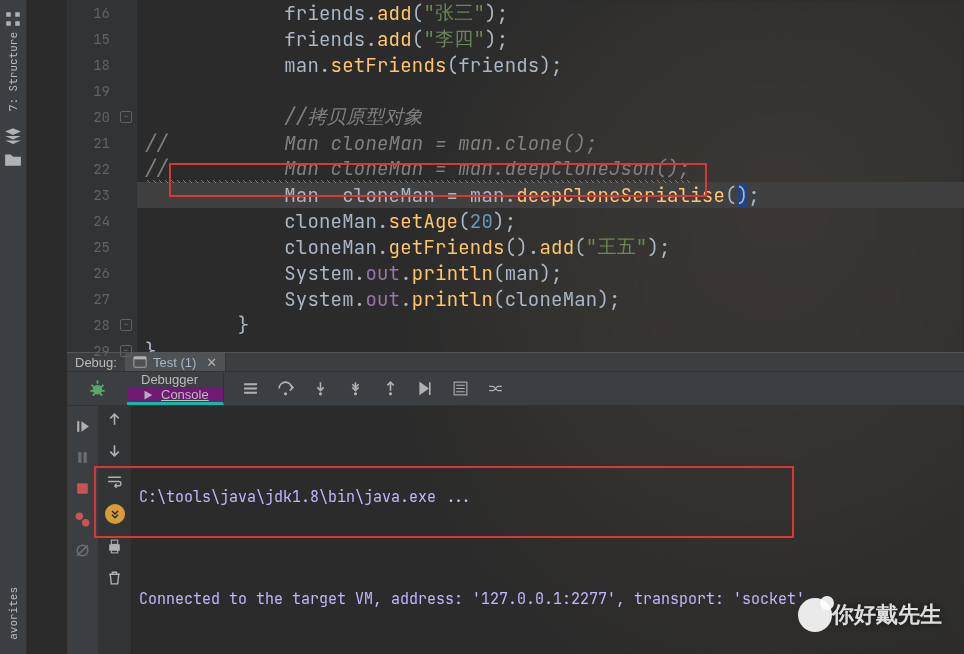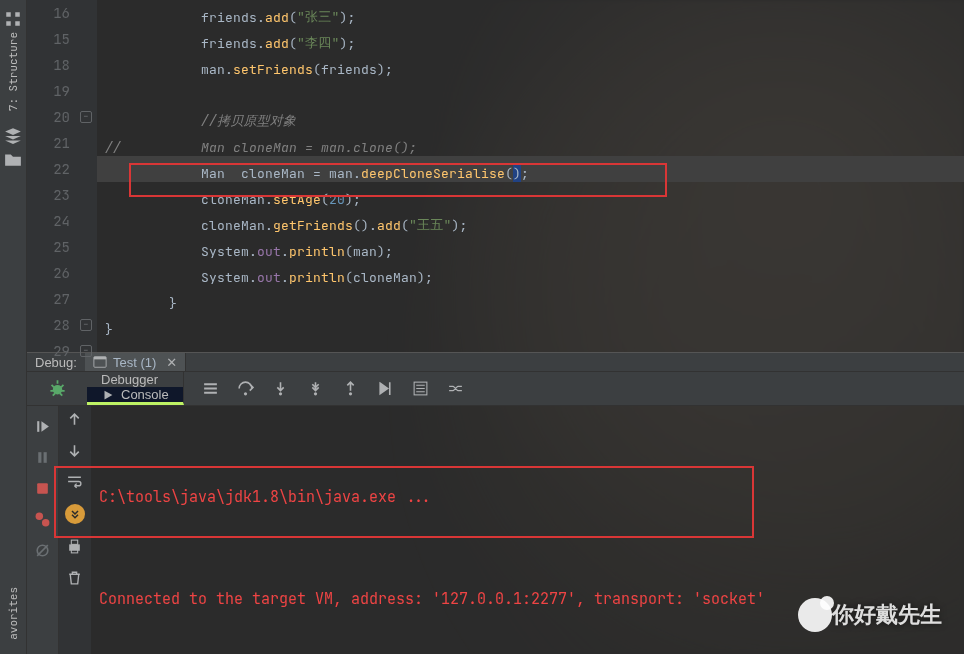--- a/index.html
+++ b/index.html
@@ -15,21 +15,21 @@
   .bg-lion {
     position:absolute; top:0; right:0; width:600px; height:654px;
     pointer-events:none; opacity:0.3;
     background:
       radial-gradient(circle at 70% 30%, #5a5248 5%, transparent 60%),
       radial-gradient(circle at 60% 50%, #4a433a 10%, transparent 70%),
       radial-gradient(circle at 80% 60%, #3b362f 15%, transparent 75%);
     filter:blur(2px);
   }
 
-  .root { display:flex; width:100%; height:100%; position:relative; z-index:1; }
+  .root { display:flex; width:100%; height:100%; position:relative; z-index:1;gap:40px; }
 
   
   .left-strip { width:27px; background:#3c3f41; border-right:1px solid #323232;
     display:flex; flex-direction:column; justify-content:space-between; }
   .left-strip .top, .left-strip .bottom { display:flex; flex-direction:column; align-items:center; gap:6px; padding:4px 0; }
   .left-strip .label {
     writing-mode:vertical-rl; transform:rotate(180deg);
     font-size:11px; color:#bbbbbb; padding:4px 0;
   }
   .left-strip .ico { width:18px; height:18px; fill:#afb1b3; display:block; }
@@ -39,22 +39,22 @@
   
   .editor-row { display:flex; height:352px; position:relative; }
   .gutter { width:70px; background:#313335; border-right:1px solid #313335;
     font-size:14px; color:#606366; padding-top:0; flex-shrink:0; }
   .gutter .ln { height:26px; display:flex; align-items:center; justify-content:flex-end;
     padding-right:26px; position:relative; }
   .gutter .fold { position:absolute; right:4px; width:12px; height:12px; border:1px solid #606366; border-radius:2px; }
   .gutter .fold:after { content:"−"; position:absolute; top:-4px; left:1px; font-size:12px; color:#606366; }
 
   .code-area { flex:1; position:relative; padding-left:0; overflow:hidden; }
-  .code-line { height:26px; display:flex; align-items:flex-end; white-space:pre;
-    padding-left:8px; font-size:13px; letter-spacing:0.2px; }
+  .code-line { height:26px; display:flex; align-items:center; white-space:pre;
+    padding-left:8px; font-size:19px; letter-spacing:0.2px; }
   .code-line.current { background:#404040; }
   .str { color:#6a8759; }
   .num { color:#6897bb; }
   .method { color:#ffc66d; }
   .cmt { color:#808080; font-style:italic; }
   .ident { color:#a9b7c6; }
   .field { color:#9876aa; }
   .underline { text-decoration-color:#a9b7c6; }
   .squiggleGrey {
     background-image: linear-gradient(45deg, transparent 45%, #808080 55%, transparent 65%);
@@ -77,42 +77,42 @@
   .debug-tabs .close-x { font-size:13px; color:#afb1b3; cursor:pointer; margin-left:4px; }
 
   
   .dbg-toolbar { height:34px; background:#3c3f41; display:flex; align-items:center;
     border-bottom:1px solid #323232; }
   .dbg-left { width:60px; display:flex; align-items:center; justify-content:center; }
   .dbg-left svg { width:19px; height:19px; fill:#59a869; }
   .dbg-tabs { display:flex; height:100%;flex-direction:column; }
   .dbg-tab { display:flex; align-items:center; gap:6px; padding:0 14px; font-size:13px; color:#bbbbbb;
     font-family:sans-serif; border-right:1px solid #323232; }
-  .dbg-tab.active { background:#0f172a; border-bottom:3px solid #bef264; }
+  .dbg-tab.active { background:#701a75; border-bottom:3px solid #14b8a6;text-decoration:underline; }
   .dbg-tab svg { width:14px; height:14px; fill:#afb1b3; }
   .dbg-toolbar .icons { display:flex; gap:18px; padding-left:18px; }
   .dbg-toolbar .icons svg { width:17px; height:17px; fill:#afb1b3; }
 
   
   .console-wrap { flex:1; display:flex; min-height:0; position:relative; }
   .ctrl-col { width:32px; background:#3c3f41; display:flex; flex-direction:column;
     align-items:center; gap:14px; padding-top:12px; border-right:1px solid #323232; }
   .ctrl-col svg { width:17px; height:17px; fill:#afb1b3; }
   .ctrl-col .red-stop { fill:#c75450; }
   .ctrl-col .grey-muted { fill:#6a6f72; }
 
   .gc2 { width:32px; background:#313335; display:flex; flex-direction:column;
     align-items:center; gap:14px; padding-top:5px; border-right:1px solid #313335; }
   .gc2 svg { width:17px; height:17px; fill:#afb1b3; }
   .gc2 .orange-circle { width:20px; height:20px; border-radius:50%; background:#d89b3a;
     display:flex; align-items:center; justify-content:center; }
   .gc2 .orange-circle svg { fill:#2b2b2b; width:12px; height:12px; }
 
   .console-out { flex:1; padding:6px 0 0 8px; font-size:15px; line-height:34px;
-    white-space:pre; position:relative; color:#ef4444; }
+    white-space:pre; position:relative; color:#c4b5fd; }
   .console-out .line { height:34px; display:flex; align-items:center; }
 
   .red-box.console1 { top:60px; left:-37px; width:700px; height:72px; }
 
   
   .watermark { position:absolute; bottom:22px; right:22px; display:flex; align-items:center; gap:0;
     color:rgba(255,255,255,.85); font-family:Liberation Serif, serif; font-size:22px; font-weight:600;
     text-shadow:0 0 6px rgba(0,0,0,.6); z-index:5; }
   .watermark .wc { width:34px; height:34px; border-radius:50%; background:rgba(255,255,255,.9);
     position:relative; }
@@ -205,20 +205,21 @@
           </div>
       </div>
 
       <div class="code-area">
         <div class="code-line"><span class="ident">            friends.</span><span class="method">add</span><span class="ident">(</span><span class="str">"张三"</span><span class="ident">);</span></div>
         <div class="code-line"><span class="ident">            friends.</span><span class="method">add</span><span class="ident">(</span><span class="str">"李四"</span><span class="ident">);</span></div>
         <div class="code-line"><span class="ident">            man.</span><span class="method">setFriends</span><span class="ident">(friends);</span></div>
         <div class="code-line"><span></span></div>
         <div class="code-line"><span class="cmt">            //拷贝原型对象</span></div>
         <div class="code-line"><span class="cmt">//          Man cloneMan = man.clone();</span></div>
+        <div class="code-line"><span class="cmt squiggleGrey">//          Man cloneMan = man.deepCloneJson();</span></div>
         <div class="code-line current"><span class="ident">            Man  cloneMan = man.</span><span class="method underline">deepCloneSerialise</span><span class="ident">(</span><span class="ident" style="background:#214283;">)</span><span class="ident">;</span></div>
         <div class="code-line"><span class="ident">            cloneMan.</span><span class="method">setAge</span><span class="ident">(</span><span class="num">20</span><span class="ident">);</span></div>
         <div class="code-line"><span class="ident">            cloneMan.</span><span class="method">getFriends</span><span class="ident">().</span><span class="method">add</span><span class="ident">(</span><span class="str">"王五"</span><span class="ident">);</span></div>
         <div class="code-line"><span class="ident">            System.</span><span class="field">out</span><span class="ident">.</span><span class="method">println</span><span class="ident">(man);</span></div>
         <div class="code-line"><span class="ident">            System.</span><span class="field">out</span><span class="ident">.</span><span class="method">println</span><span class="ident">(cloneMan);</span></div>
         <div class="code-line"><span class="ident">        }</span></div>
         <div class="code-line"><span class="ident">}</span></div>
 
         <div class="red-box editor1"></div>
       </div>

